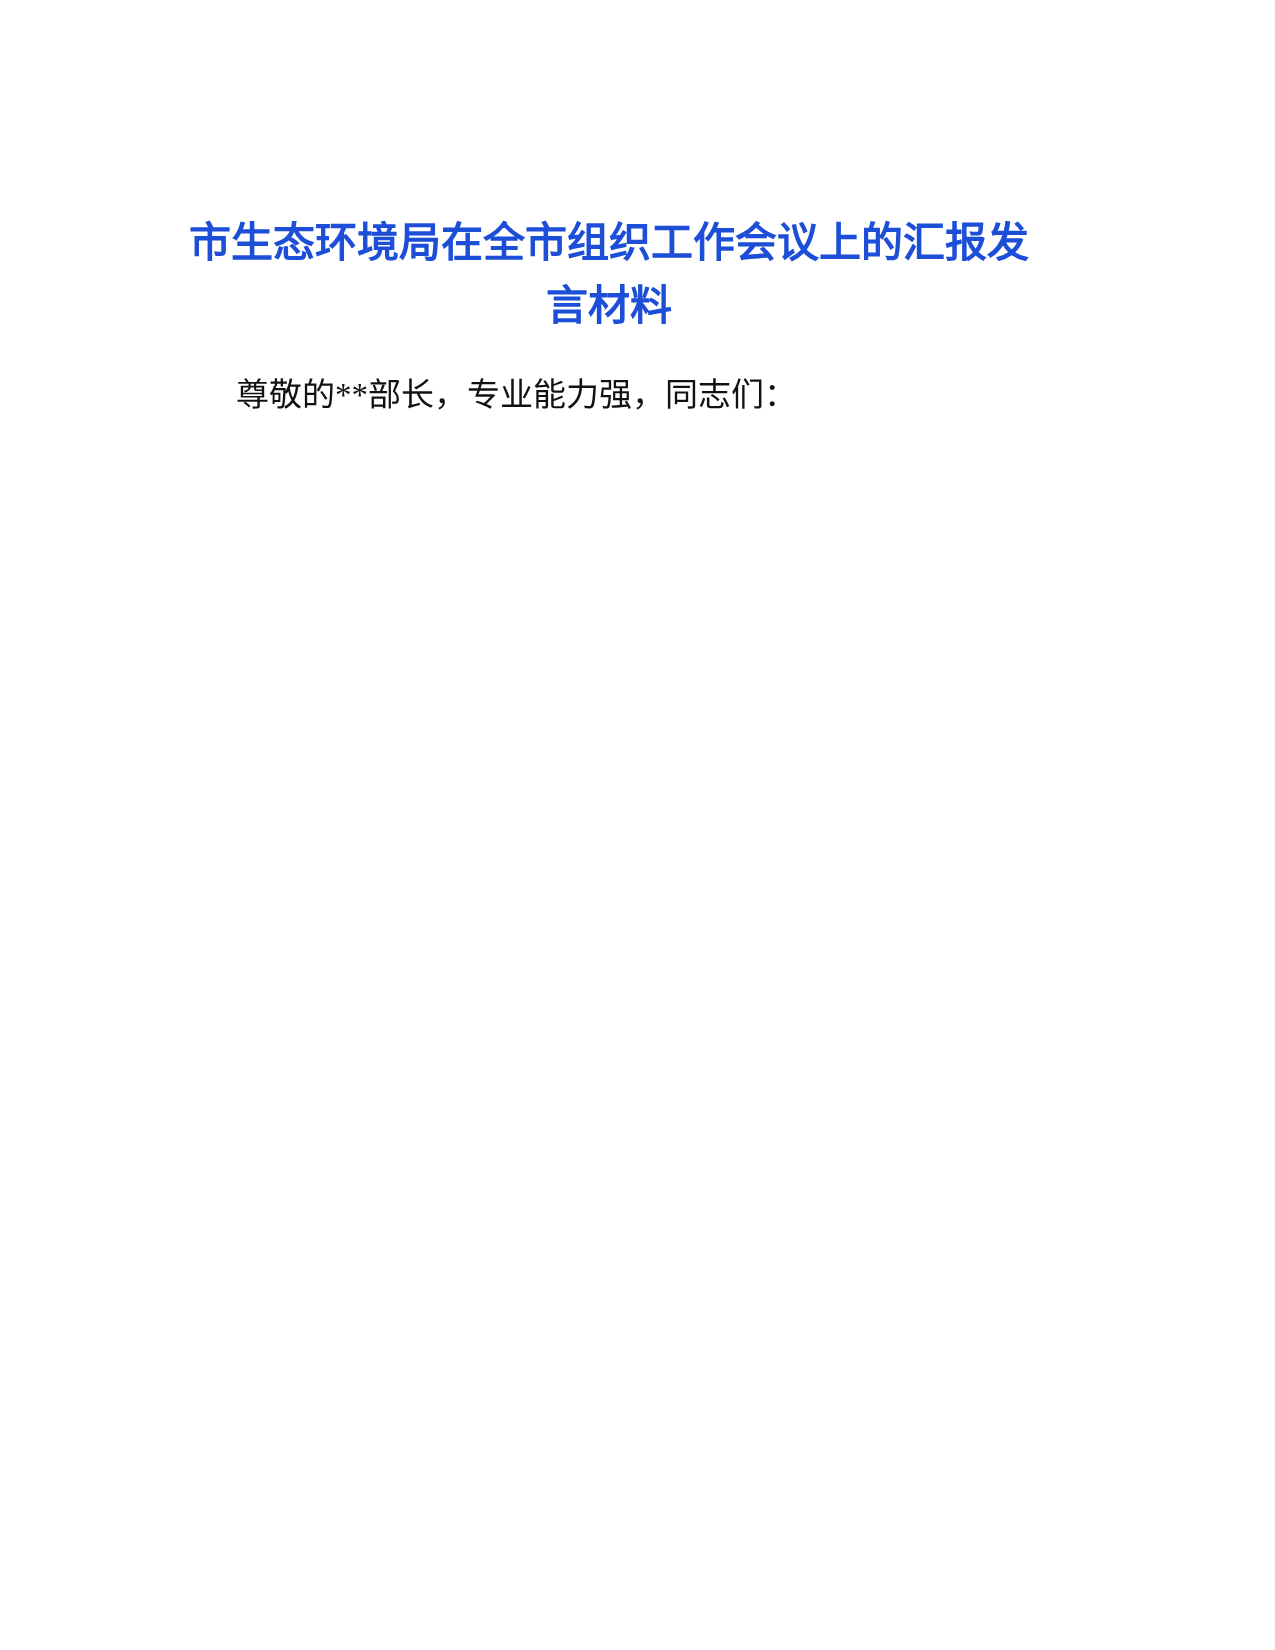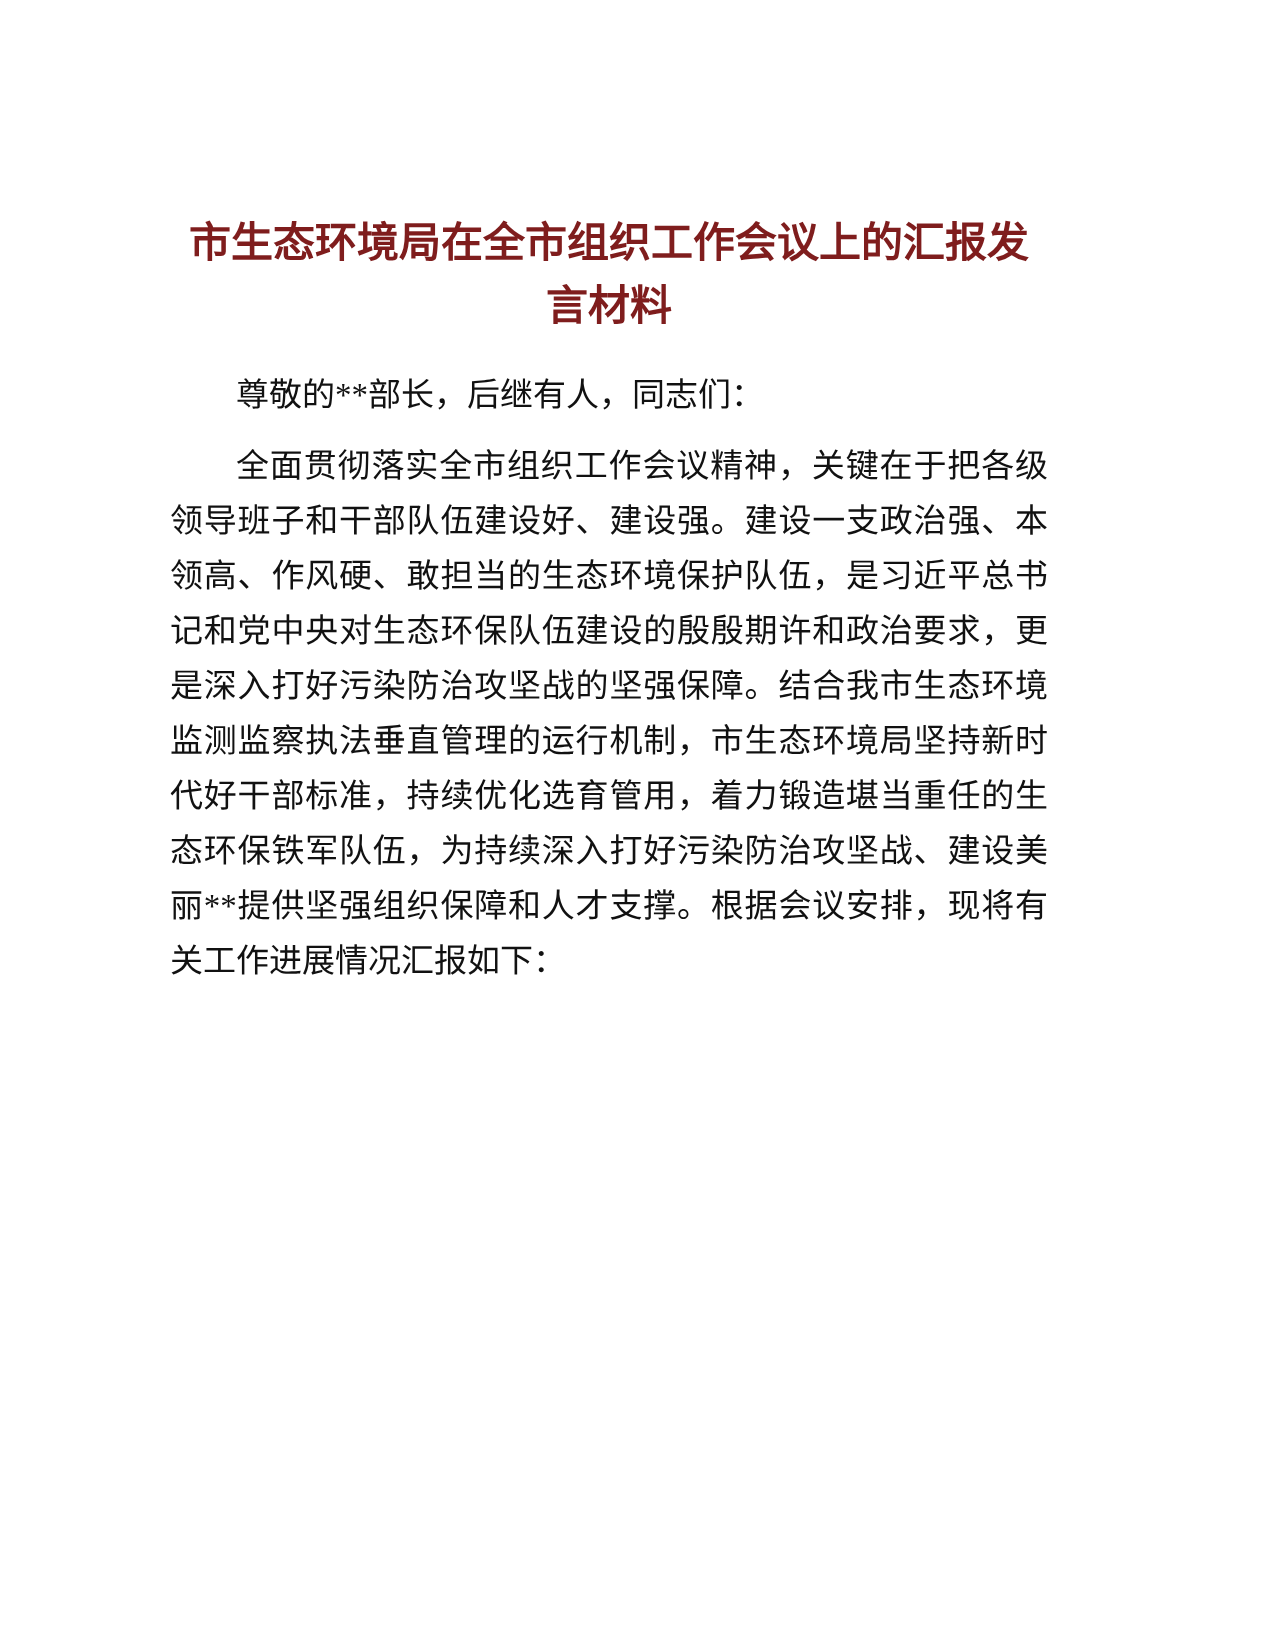--- a/index.html
+++ b/index.html
@@ -20,21 +20,21 @@
     color: #111111;
   }
   .doc-title {
     max-width: 862px;
     margin: 0 auto 30px auto;
     font-size: 42px;
     font-weight: 700;
     line-height: 63px;
     text-align: center;
     letter-spacing: 0;
-    color: #7f1d1d;
+    color: #1d4ed8;
   }
   .doc-body {
     width: 100%;
   }
   .para {
     margin: 0 0 16px 0;
     font-size: 33px;
     line-height: 55px;
     text-align: justify;
     text-justify: inter-ideograph;
@@ -43,16 +43,15 @@
     color: #111111;
   }
 </style>
 </head>
 <body>
 
 <div class="page">
   <h1 class="doc-title">市生态环境局在全市组织工作会议上的汇报发言材料</h1>
 
   <div class="doc-body">
-    <p class="para">尊敬的**部长，后继有人，同志们：</p>
-    <p class="para">全面贯彻落实全市组织工作会议精神，关键在于把各级领导班子和干部队伍建设好、建设强。建设一支政治强、本领高、作风硬、敢担当的生态环境保护队伍，是习近平总书记和党中央对生态环保队伍建设的殷殷期许和政治要求，更是深入打好污染防治攻坚战的坚强保障。结合我市生态环境监测监察执法垂直管理的运行机制，市生态环境局坚持新时代好干部标准，持续优化选育管用，着力锻造堪当重任的生态环保铁军队伍，为持续深入打好污染防治攻坚战、建设美丽**提供坚强组织保障和人才支撑。根据会议安排，现将有关工作进展情况汇报如下：</p>
+    <p class="para">尊敬的**部长，专业能力强，同志们：</p>
   </div>
 </div>
 
 </body></html>

